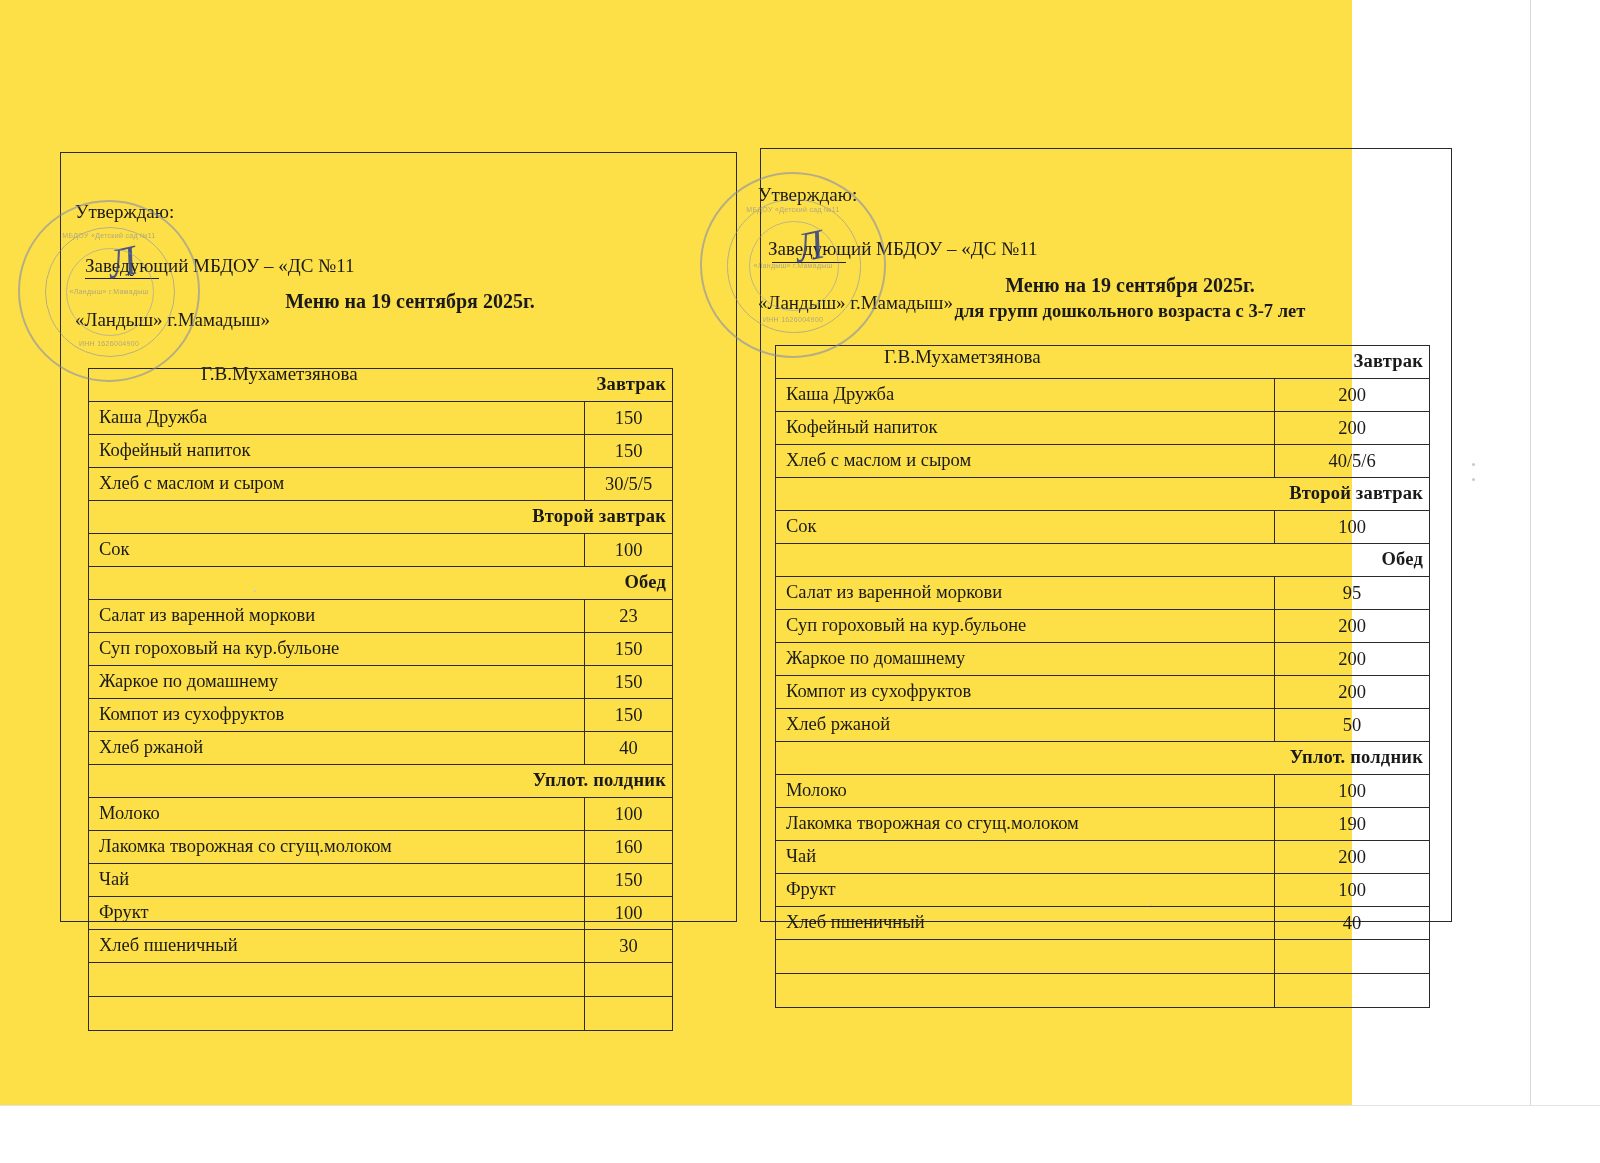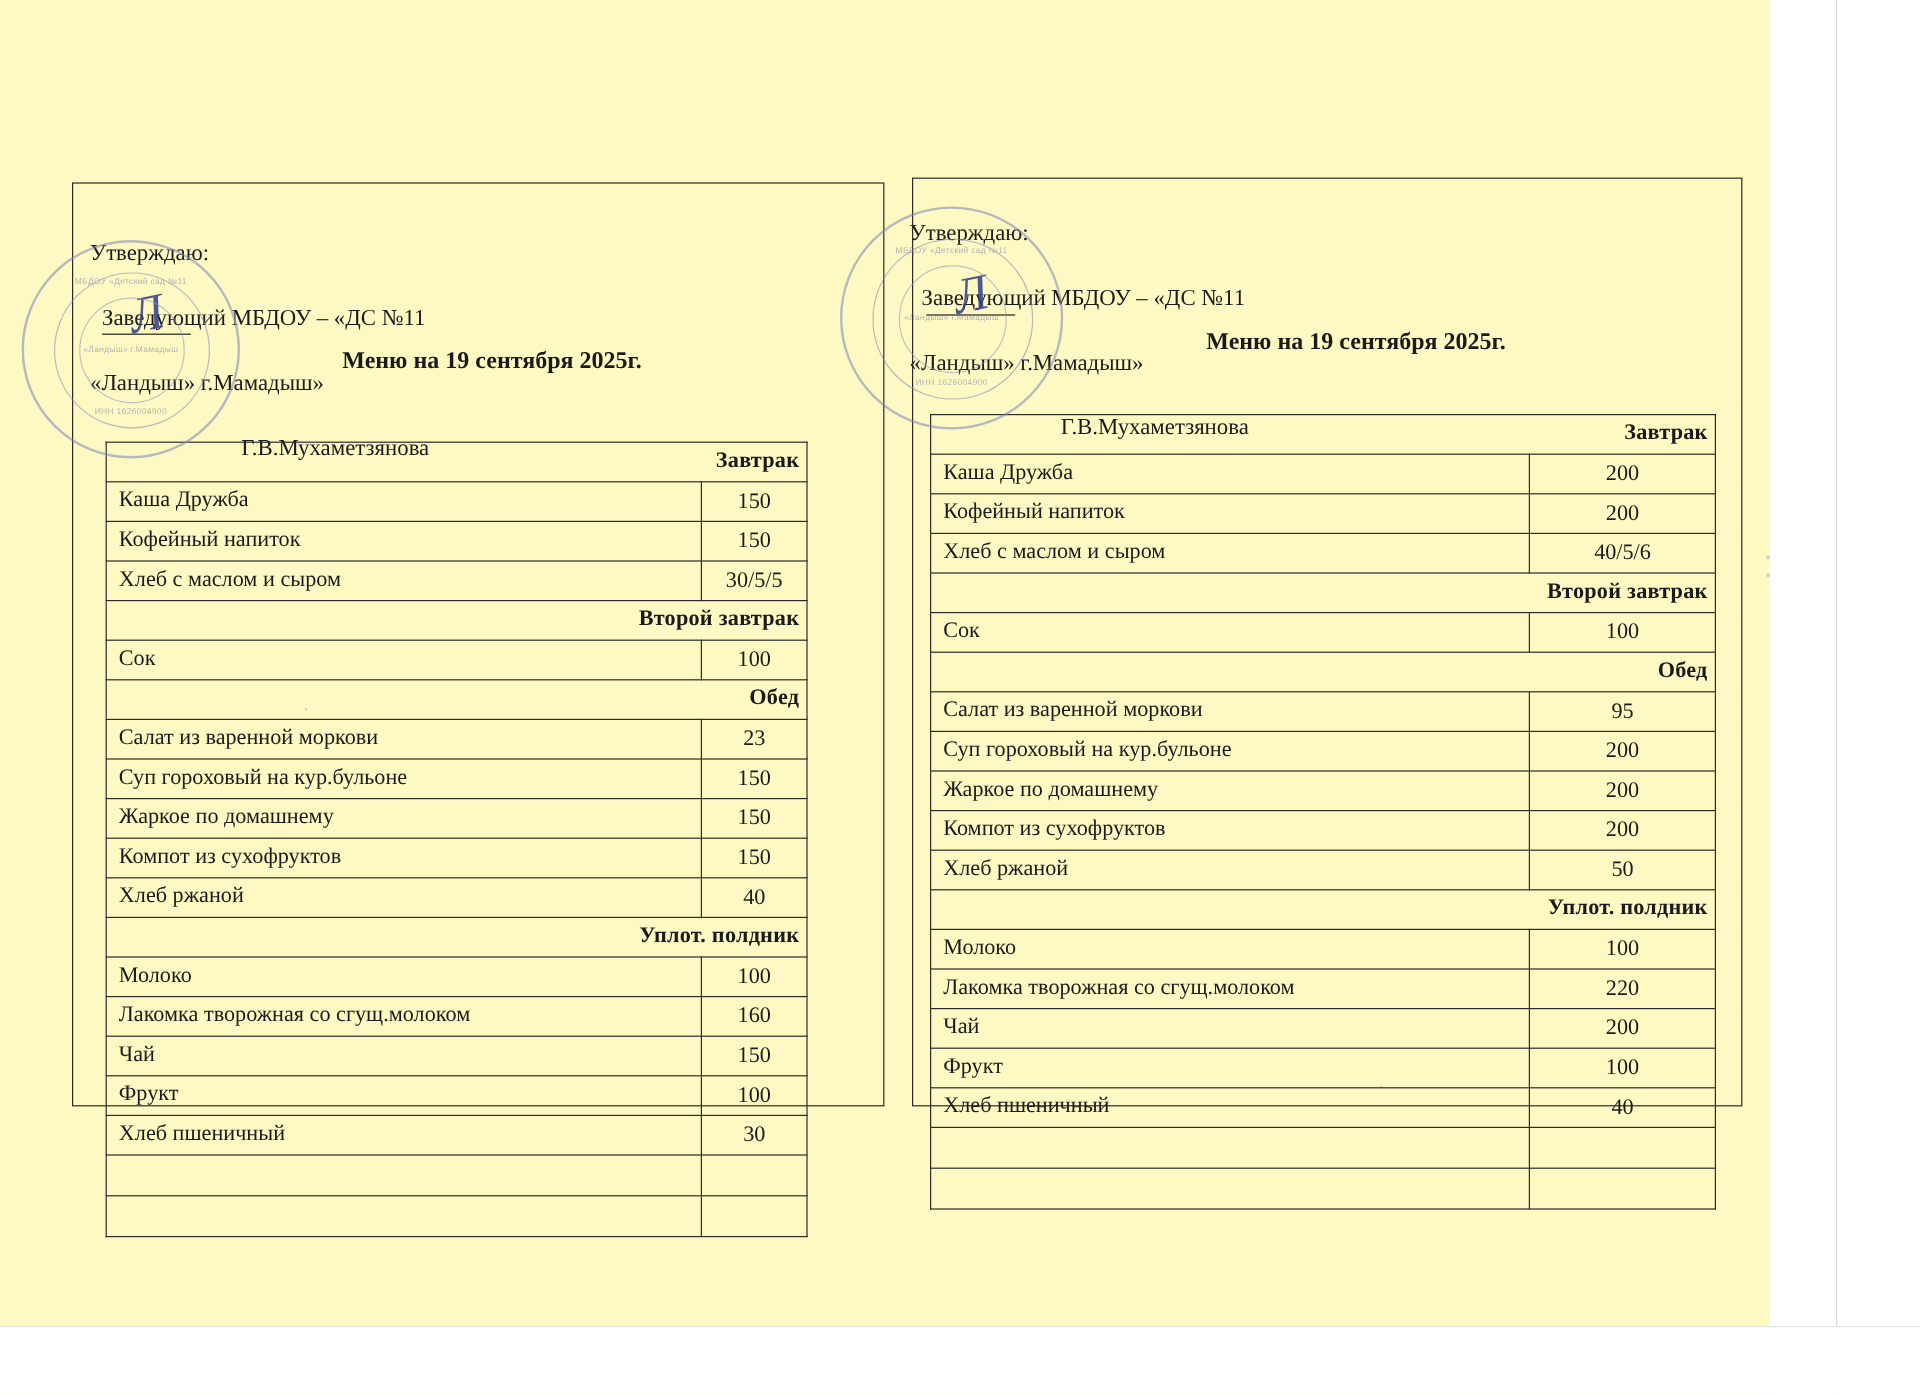--- a/index.html
+++ b/index.html
@@ -13,23 +13,23 @@
     position: relative;
     font-family: "Liberation Serif", serif;
     color: #1a1a1a;
     overflow: hidden;
   }
 
   
   .page {
     position: absolute;
     left: 0; top: 0;
-    width: 1475px;
+    width: 1352px;
     height: 1163px;
-    background: #fef9c3;
+    background: #fde047;
   }
   .paper-edge-right {
     position: absolute;
     top: 0;
     left: 1530px;
     width: 70px;
     height: 1163px;
     background: #ffffff;
     border-left: 1px solid #d8d8d8;
   }
@@ -286,20 +286,21 @@
     <span class="approval-line">Утверждаю:</span>
     <span class="approval-line indent1">Заведующий МБДОУ – «ДС №11</span>
     <span class="approval-line">«Ландыш» г.Мамадыш»</span>
     <span class="approval-line indent2">Г.В.Мухаметзянова</span>
   </div>
   <div class="sign-line" style="left:772px; top:262px;"></div>
   <div class="signature" style="left:795px; top:222px;">Л</div>
 
   <div class="menu-title" style="left:860px; top:272px; width:540px;">
     <span>Меню на 19 сентября 2025г.</span>
+    <span class="sub">для групп дошкольного возраста с 3-7 лет</span>
   </div>
 
   <div class="panel panel-right"></div>
 
   <table class="menu" id="right-menu-table" style="left:775px; top:345px; width:655px;">
     <colgroup>
       <col style="width:500px">
       <col style="width:155px">
     </colgroup>
     <tbody>
@@ -350,21 +351,21 @@
         </tr>
         <tr>
           <td class="section" colspan="2">Уплот. полдник</td>
         </tr>
         <tr>
           <td>Молоко</td>
           <td class="qty">100</td>
         </tr>
         <tr>
           <td>Лакомка творожная со сгущ.молоком</td>
-          <td class="qty">220</td>
+          <td class="qty">190</td>
         </tr>
         <tr>
           <td>Чай</td>
           <td class="qty">200</td>
         </tr>
         <tr>
           <td>Фрукт</td>
           <td class="qty">100</td>
         </tr>
         <tr>

